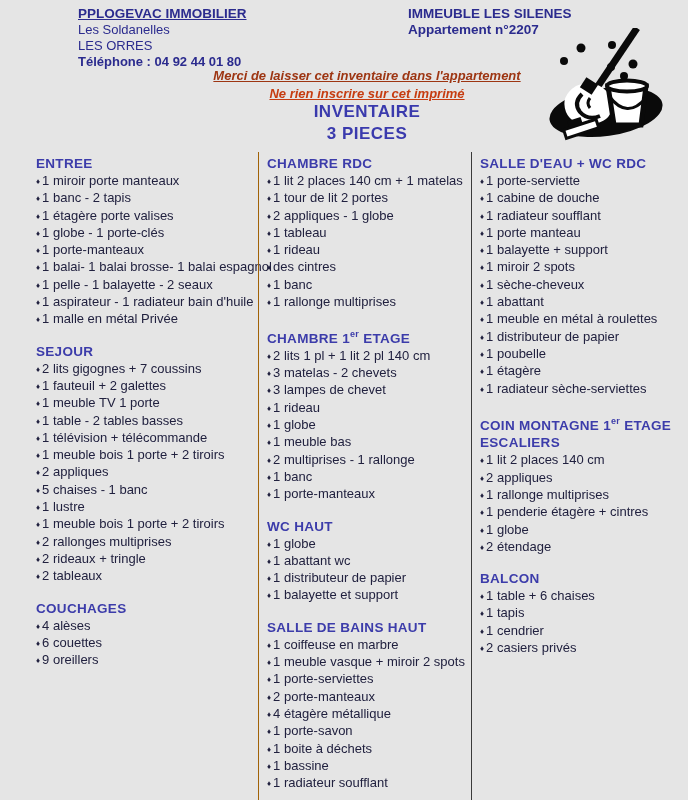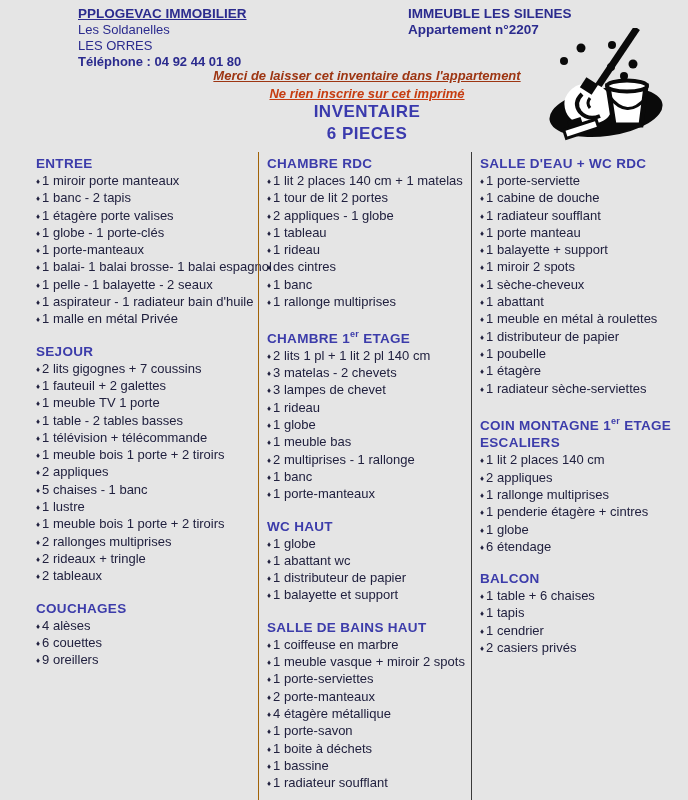--- a/index.html
+++ b/index.html
@@ -112,21 +112,21 @@
     <circle cx="86" cy="48" r="4" fill="#0a0a0a"></circle>
   </svg>
 
   <div class="notice-block">
     <div class="notice-1">Merci de laisser cet inventaire dans l'appartement</div>
     <div class="notice-2">Ne rien inscrire sur cet imprimé</div>
   </div>
 
   <div class="title-block">
     <div>INVENTAIRE</div>
-    <div>6 PIECES</div>
+    <div>3 PIECES</div>
   </div>
 
   <div class="columns">
     <div class="col col-1">
         <div class="section">
           <div class="heading"><span>ENTREE</span></div>
           <div class="item"><span class="bullet">♦</span><span>1 miroir porte manteaux</span></div>
           <div class="item"><span class="bullet">♦</span><span>1 banc  -  2 tapis</span></div>
           <div class="item"><span class="bullet">♦</span><span>1 étagère porte valises</span></div>
           <div class="item"><span class="bullet">♦</span><span>1 globe  -  1 porte-clés</span></div>
@@ -221,21 +221,21 @@
           <div class="item"><span class="bullet">♦</span><span>1 radiateur sèche-serviettes</span></div>
         </div>
         <div class="section">
           <div class="heading"><span>COIN MONTAGNE 1</span><sup>er</sup><span> ETAGE</span></div>
           <div class="heading">ESCALIERS</div>
           <div class="item"><span class="bullet">♦</span><span>1 lit 2 places 140 cm</span></div>
           <div class="item"><span class="bullet">♦</span><span>2 appliques</span></div>
           <div class="item"><span class="bullet">♦</span><span>1 rallonge multiprises</span></div>
           <div class="item"><span class="bullet">♦</span><span>1 penderie étagère + cintres</span></div>
           <div class="item"><span class="bullet">♦</span><span>1 globe</span></div>
-          <div class="item"><span class="bullet">♦</span><span>6 étendage</span></div>
+          <div class="item"><span class="bullet">♦</span><span>2 étendage</span></div>
         </div>
         <div class="section">
           <div class="heading"><span>BALCON</span></div>
           <div class="item"><span class="bullet">♦</span><span>1 table + 6 chaises</span></div>
           <div class="item"><span class="bullet">♦</span><span>1 tapis</span></div>
           <div class="item"><span class="bullet">♦</span><span>1 cendrier</span></div>
           <div class="item"><span class="bullet">♦</span><span>2 casiers privés</span></div>
         </div>
       </div>
   </div>

